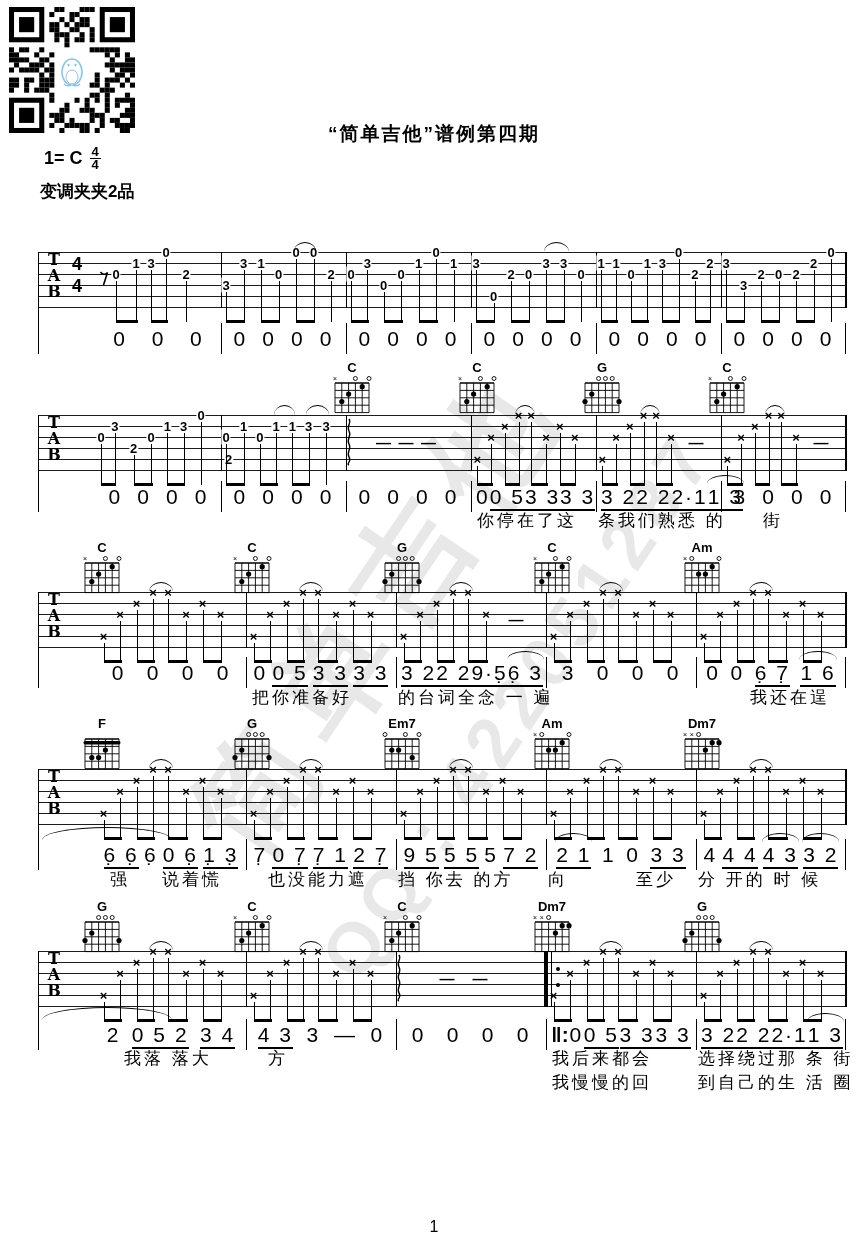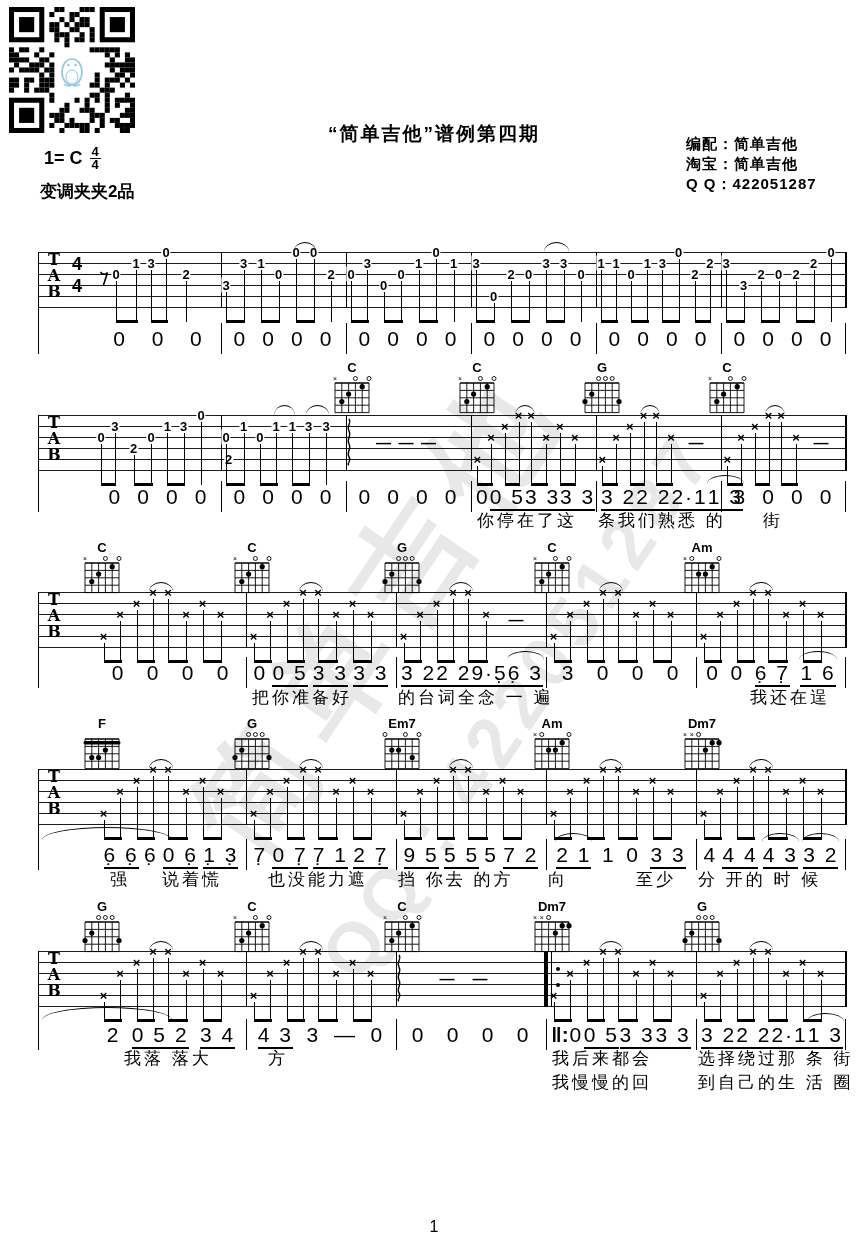--- a/index.html
+++ b/index.html
@@ -237,25 +237,20 @@
             <rect x="10.08" y="100.8" width="15.120000000000001" height="15.120000000000001" fill="#000"></rect>
         <g>
           <ellipse cx="63" cy="65" rx="10" ry="13" fill="#fff" stroke="#8ec6e6" stroke-width="1.6"></ellipse>
           <ellipse cx="63" cy="70" rx="6" ry="7" fill="#fff" stroke="#8ec6e6" stroke-width="1"></ellipse>
           <circle cx="59.5" cy="58" r="1.2" fill="#8ec6e6"></circle>
           <circle cx="66.5" cy="58" r="1.2" fill="#8ec6e6"></circle>
           <path d="M55 77 Q58 80 62 78 M71 77 Q68 80 64 78" stroke="#8ec6e6" stroke-width="1.4" fill="none"></path>
         </g>
       </svg></div>
   <div class="subtitle">“简单吉他”谱例第四期</div>
-  <div class="credits">
-    <div>编配：简单吉他</div>
-    <div>淘宝：简单吉他</div>
-    <div>Q Q：422051287</div>
-  </div>
   <div class="keyline">
     <span>1= C</span>
     <span class="frac">
       <b>4</b>
       <b>4</b>
     </span>
   </div>
   <div class="capo">变调夹夹2品</div>
 
   <div class="wm">

